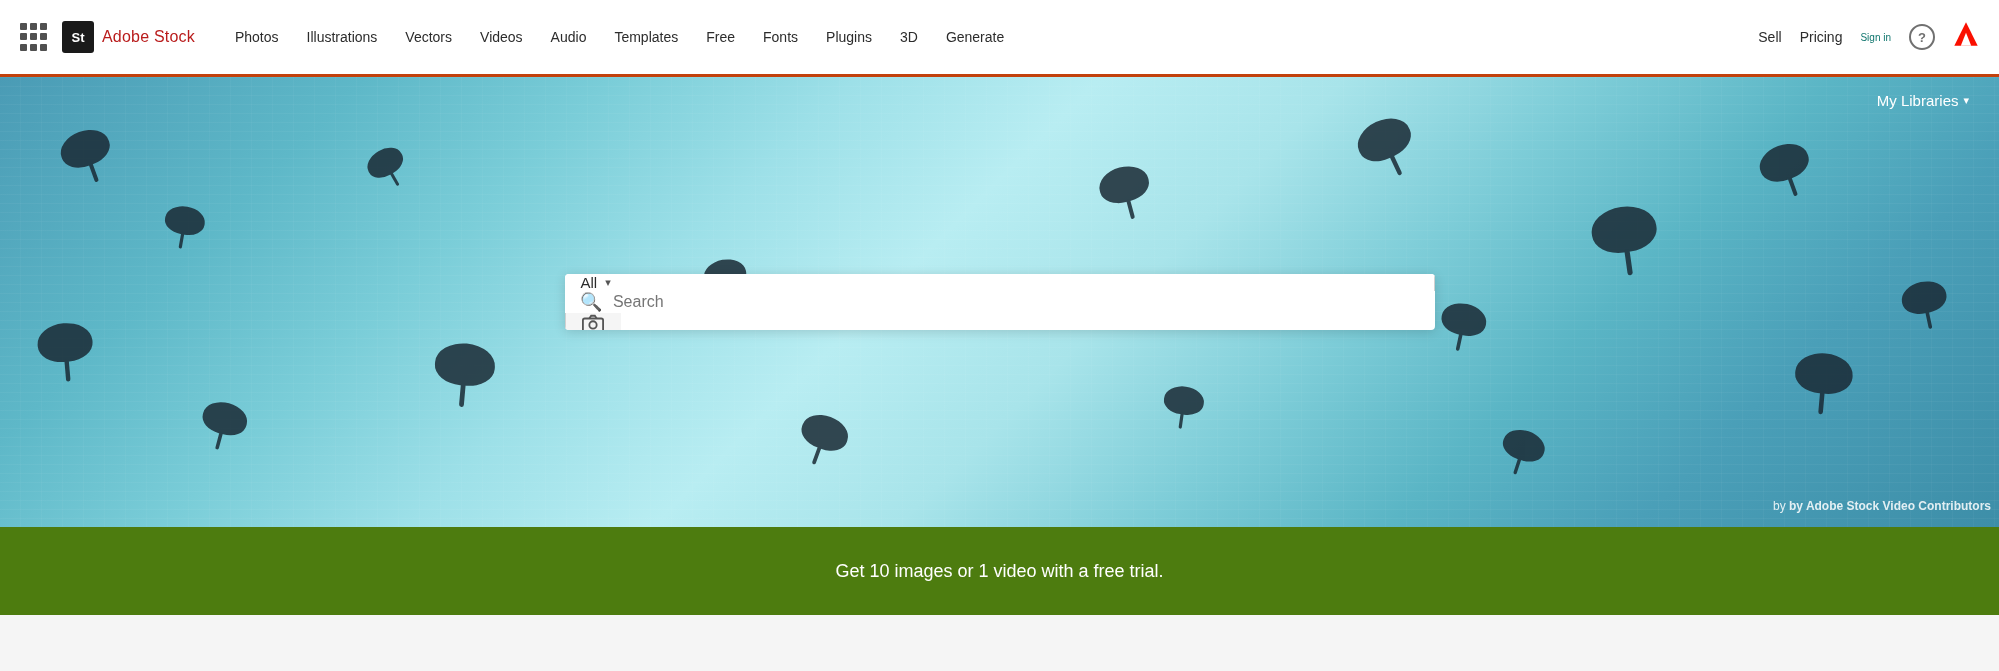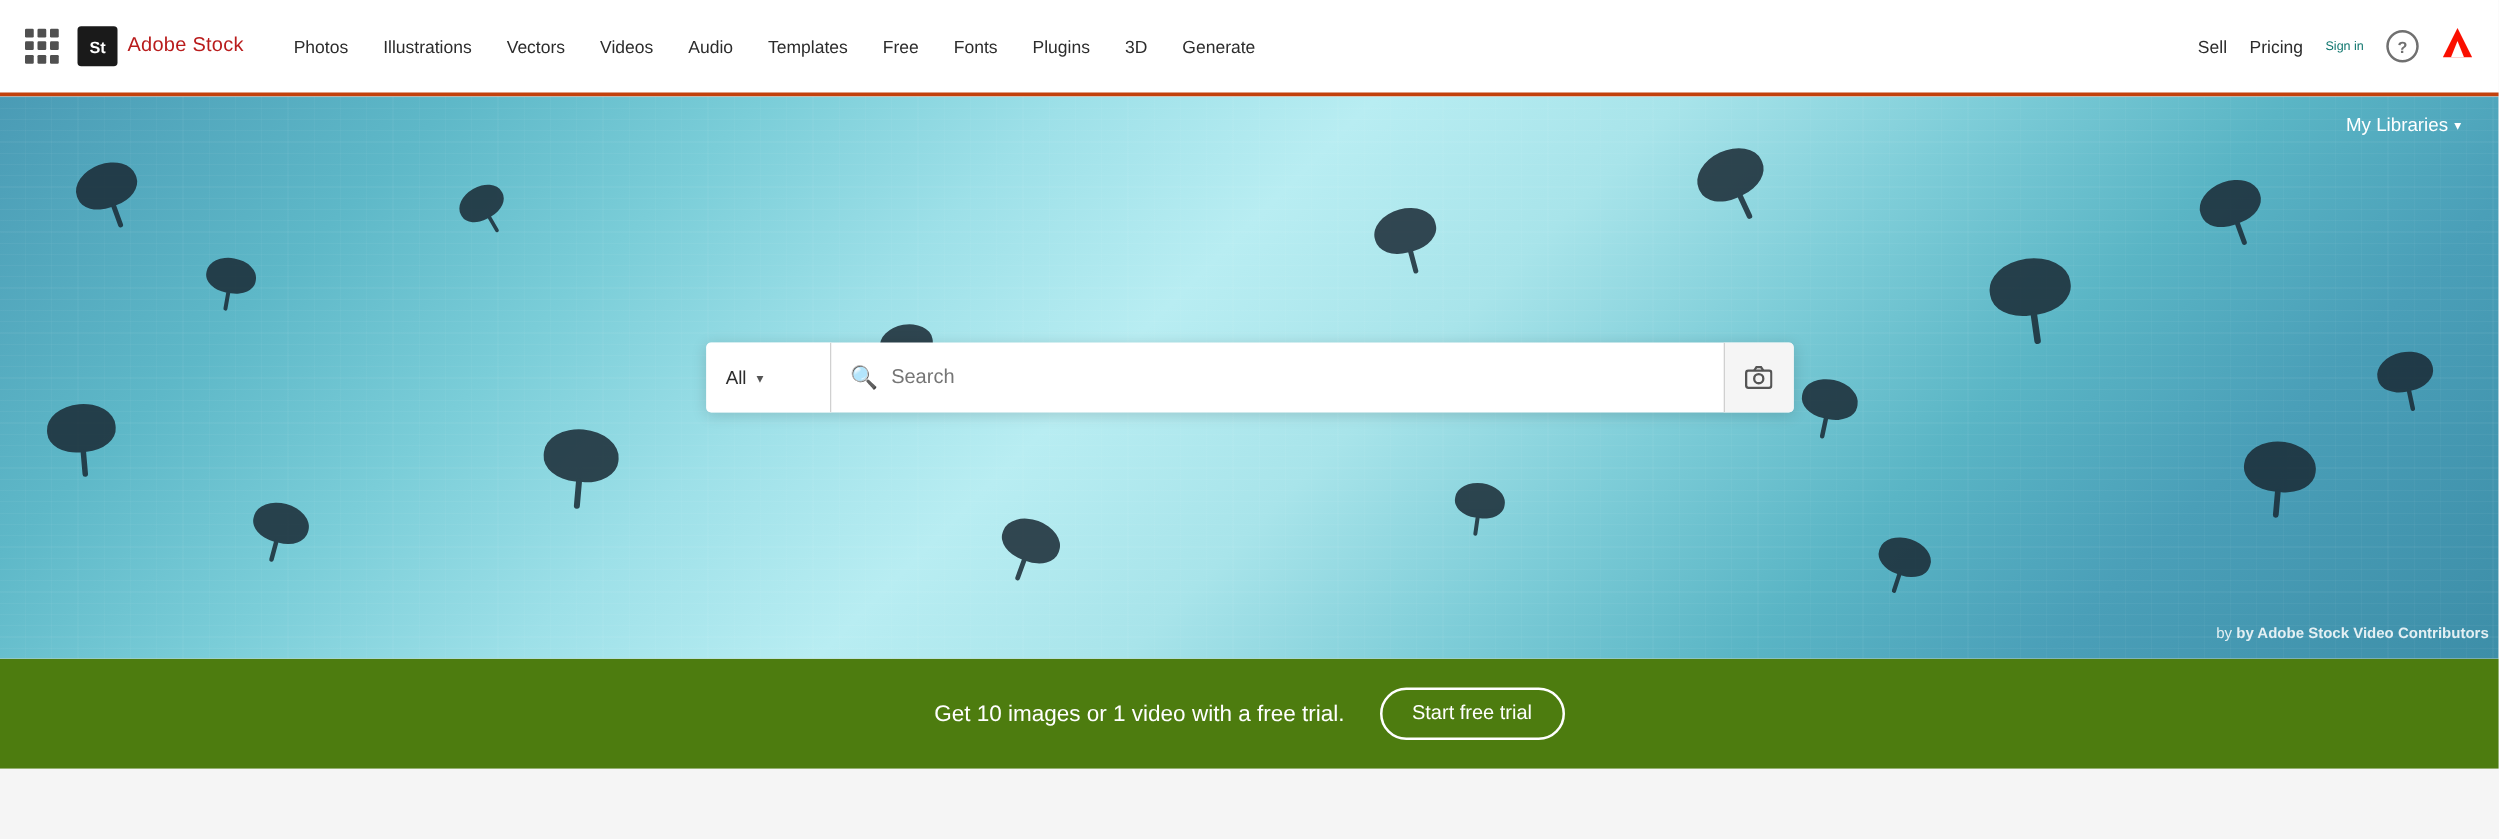--- a/index.html
+++ b/index.html
@@ -190,20 +190,21 @@
       position: relative;
       z-index: 2;
       display: flex;
       align-items: stretch;
       width: 870px;
       height: 56px;
       background: #fff;
       border-radius: 4px;
       overflow: hidden;
       box-shadow: 0 2px 12px rgba(0,0,0,0.15);
+      flex-direction: column;
     }
     .search-category {
       display: flex;
       align-items: center;
       gap: 8px;
       padding: 0 16px;
       border-right: 1px solid #d0d0d0;
       font-size: 15px;
       color: #2c2c2c;
       cursor: pointer;
@@ -399,14 +400,13 @@
     </div>
   </div>
 
   <div class="hero-attribution">
     by <strong>by Adobe Stock Video Contributors</strong>
   </div>
 </section>
 
 <div class="promo-banner">
   <span class="promo-text">Get 10 images or 1 video with a free trial.</span>
-  <button class="promo-cta">Start free trial</button>
 </div>
 
 </body></html>

